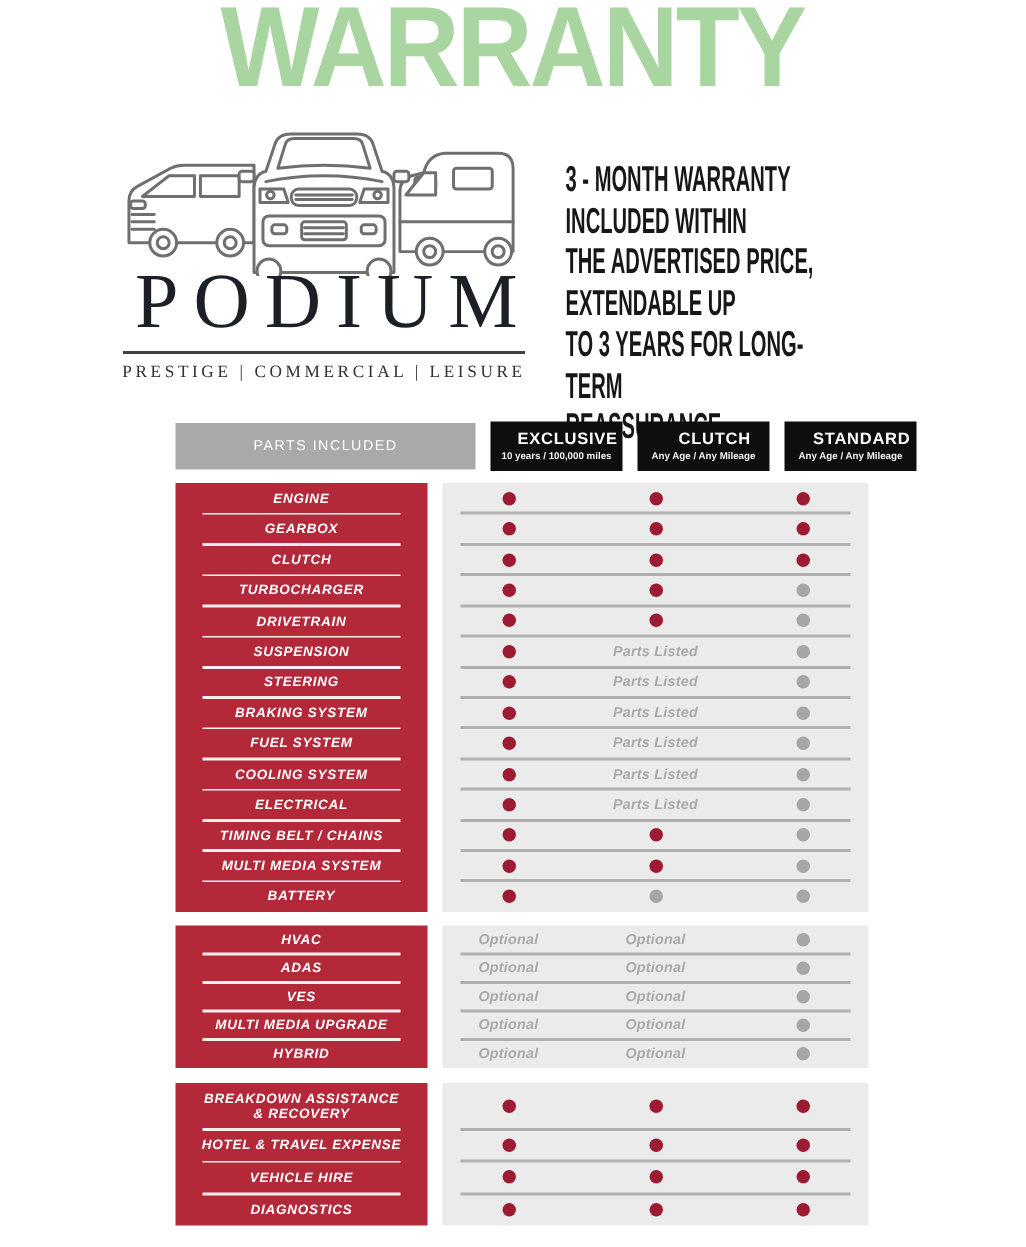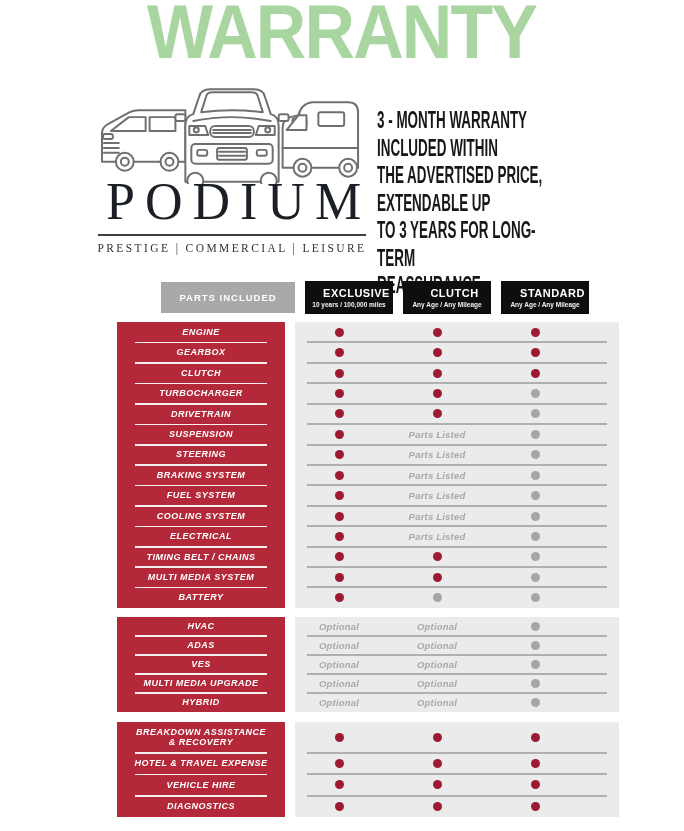--- a/index.html
+++ b/index.html
@@ -9,55 +9,55 @@
   *{box-sizing:border-box;margin:0;padding:0;}
   body{background:#fff;font-family:"Liberation Sans",sans-serif;}
   .page{position:relative;width:684px;height:831px;background:#ffffff;overflow:hidden;}
 
   
   .title-wrap{position:absolute;top:-6px;left:0;width:100%;text-align:center;}
   .title-text{display:inline-block;font-weight:bold;font-size:76px;line-height:76px;
     letter-spacing:-2px;color:var(--green);transform:scaleX(.92);transform-origin:center top;}
 
   
-  .logo{position:absolute;left:80px;top:84px;width:272px;text-align:center;margin-left:16px;}
+  .logo{position:absolute;left:80px;top:84px;width:272px;text-align:center;}
   .logo svg{display:block;margin:0 auto;}
   .brand{font-family:"Liberation Serif",serif;font-size:52px;line-height:52px;color:#1b2026;
     letter-spacing:10px;padding-left:10px;margin-top:-8px;}
   .logo-rule{height:2px;background:#3f3f3f;margin:6px 2px 0 2px;}
   .tagline{font-family:"Liberation Serif",serif;font-size:11.5px;letter-spacing:2.4px;
     color:#2e3338;margin-top:6px;white-space:nowrap;}
 
   
   .intro{position:absolute;left:377px;top:106px;font-weight:bold;color:var(--ink);
     font-size:24px;line-height:27.5px;white-space:pre-line;transform:scaleX(.56);
     transform-origin:left top;letter-spacing:0;}
 
   
   .table-head{position:absolute;left:117px;top:281px;display:flex;gap:10px;}
-  .parts-head{width:134px;height:31px;margin-top:1px;background:var(--head-gray);color:#fff;
-    font-size:9.5px;font-weight:bold;letter-spacing:1px;display:flex;align-items:center;justify-content:center;margin-left:44px;}
+  .parts-head{width:200px;height:31px;margin-top:1px;background:var(--head-gray);color:#fff;
+    font-size:9.5px;font-weight:normal;letter-spacing:1px;display:flex;align-items:center;justify-content:center;}
   .plan-cols{display:grid;grid-template-columns:88px 88px 88px;column-gap:10px;}
   .plan-col{height:33px;background:var(--black);color:#fff;display:flex;flex-direction:column;
     align-items:center;justify-content:center;gap:2px;}
   .plan-name{font-size:11px;font-weight:bold;letter-spacing:.5px;padding-left:15px;}
   .plan-sub{font-size:6.5px;font-weight:bold;color:#f2f2f2;}
 
   
   .section{position:absolute;left:117px;display:flex;gap:10px;font-style:italic;}
   .section0{top:322px;height:286px;}
   .section1{top:617px;height:95px;}
   .section2{top:722px;height:95px;}
   .labels-col{width:168px;background:var(--red);display:flex;flex-direction:column;}
   .label-row{flex:1;position:relative;display:flex;align-items:center;justify-content:center;padding:0 10px;}
   .label-row span{color:#fff;font-size:9px;font-weight:bold;letter-spacing:.5px;
     text-align:center;white-space:pre-line;line-height:10.5px;}
   .label-row:not(:last-child)::after{content:"";position:absolute;left:18px;right:18px;
     bottom:-1px;height:1.6px;background:rgba(255,255,255,.92);}
-  .panel{width:324px;background:var(--panel);display:flex;flex-direction:column;}
+  .panel{width:284px;background:var(--panel);display:flex;flex-direction:column;}
   .panel-row{flex:1;position:relative;display:grid;grid-template-columns:88px 88px 88px;column-gap:10px;}
   .panel-row:not(:last-child)::after{content:"";position:absolute;left:12px;right:12px;
     bottom:-1px;height:2px;background:var(--sep);}
   .tall{flex:1.45;}
   .cell{display:flex;align-items:center;justify-content:center;}
   .dot{width:9px;height:9px;border-radius:50%;}
   .dot.red{background:var(--dot-red);}
   .dot.gray{background:var(--dot-gray);}
   .cell-text{font-size:9.5px;font-weight:bold;color:#a9a9a9;letter-spacing:.2px;}
 </style>

